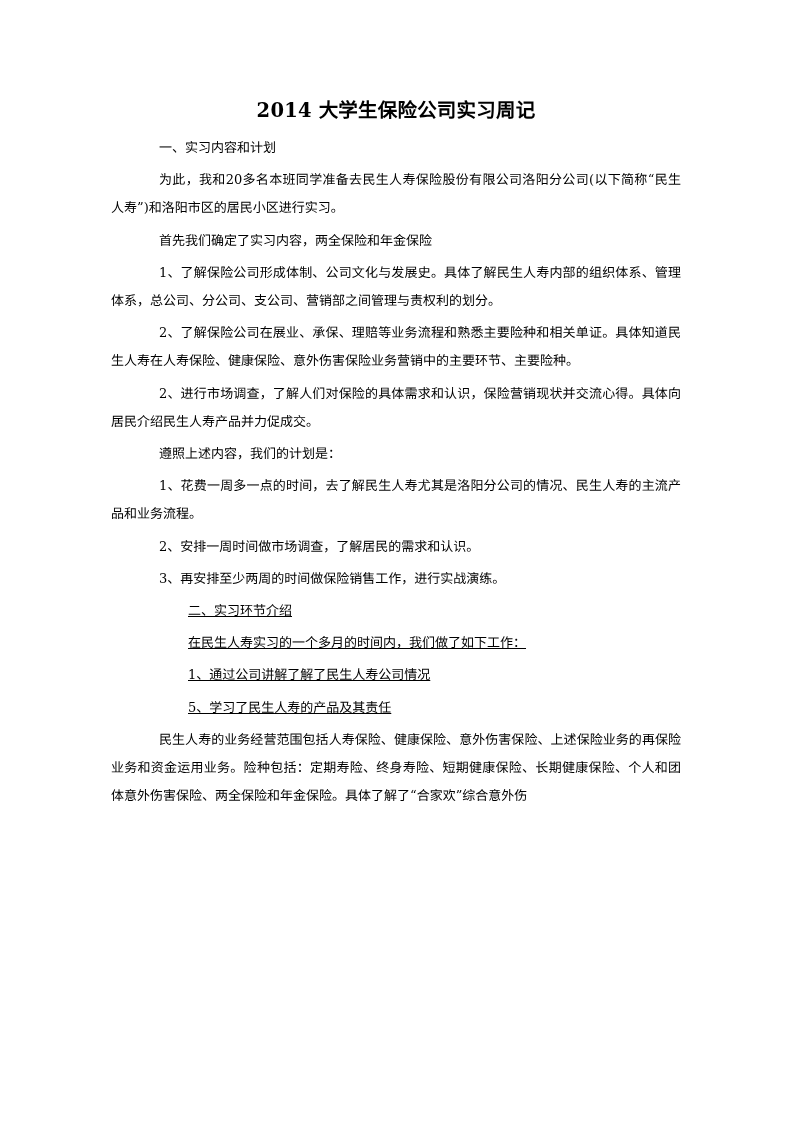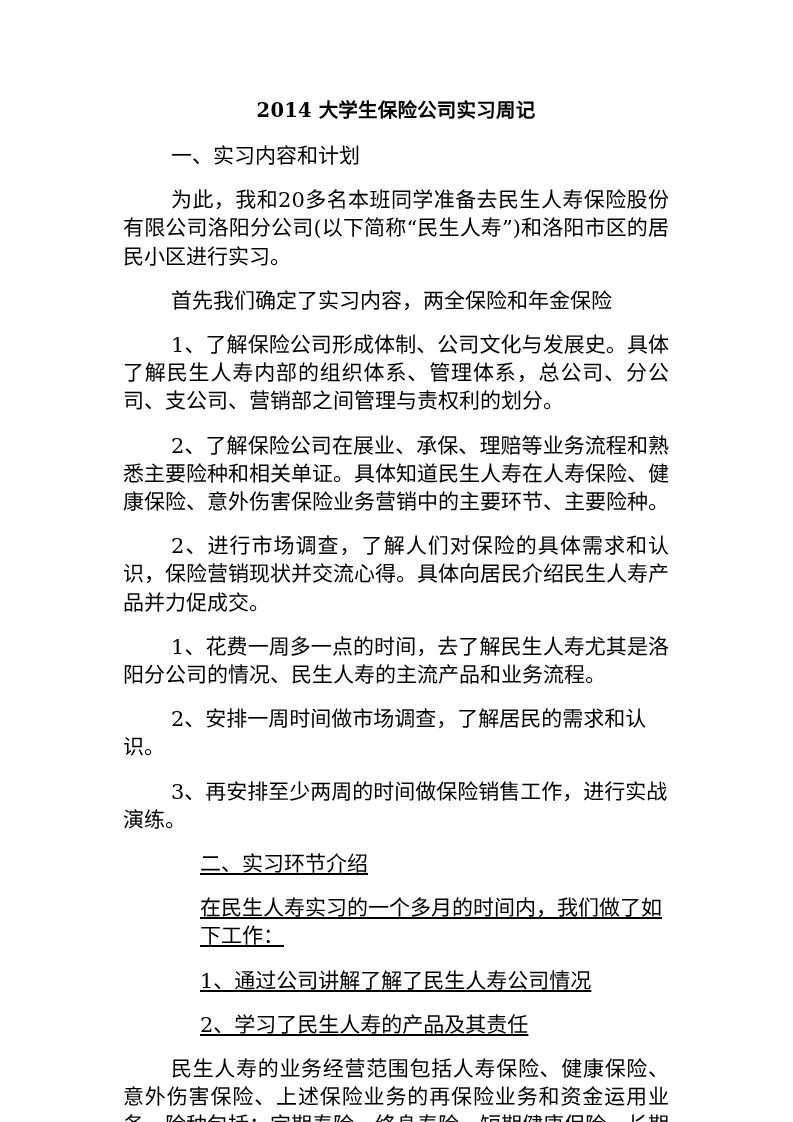--- a/index.html
+++ b/index.html
@@ -38,23 +38,23 @@
     font-size: 19.5px;
     font-weight: bold;
     line-height: 30px;
     letter-spacing: 0.2px;
     margin: 0 0 8px 0;
     font-family: "DejaVu Serif", "Liberation Serif", serif;
   }
 
   
   .p {
-    font-size: 21px;
+    font-size: 13px;
     line-height: 28.2px;
-    margin: 16px;
+    margin: 4px;
     text-align: justify;
     text-justify: inter-ideograph;
     letter-spacing: 0px;
     word-break: break-all;
     font-family: "DejaVu Serif", "Liberation Serif", serif;
   }
 
   
   .indent2 {
     text-indent: 48px;
@@ -92,31 +92,32 @@
     <p class="p indent2">为此，我和20多名本班同学准备去民生人寿保险股份有限公司洛阳分公司(以下简称“民生人寿”)和洛阳市区的居民小区进行实习。</p>
 
     <p class="p indent2 tight">首先我们确定了实习内容，两全保险和年金保险</p>
 
     <p class="p indent2">1、了解保险公司形成体制、公司文化与发展史。具体了解民生人寿内部的组织体系、管理体系，总公司、分公司、支公司、营销部之间管理与责权利的划分。</p>
 
     <p class="p indent2">2、了解保险公司在展业、承保、理赔等业务流程和熟悉主要险种和相关单证。具体知道民生人寿在人寿保险、健康保险、意外伤害保险业务营销中的主要环节、主要险种。</p>
 
     <p class="p indent2">2、进行市场调查，了解人们对保险的具体需求和认识，保险营销现状并交流心得。具体向居民介绍民生人寿产品并力促成交。</p>
 
+    <p class="p indent2 tight">遵照上述内容，我们的计划是：</p>
 
     <p class="p indent2">1、花费一周多一点的时间，去了解民生人寿尤其是洛阳分公司的情况、民生人寿的主流产品和业务流程。</p>
 
     <p class="p indent2 tight">2、安排一周时间做市场调查，了解居民的需求和认识。</p>
 
     <p class="p indent2 tight">3、再安排至少两周的时间做保险销售工作，进行实战演练。</p>
 
     <p class="p flush">二、实习环节介绍</p>
 
     <p class="p flush">在民生人寿实习的一个多月的时间内，我们做了如下工作：</p>
 
     <p class="p flush">1、通过公司讲解了解了民生人寿公司情况</p>
 
-    <p class="p flush">2、学习了民生人寿的产品及其责任</p>
+    <p class="p flush">5、学习了民生人寿的产品及其责任</p>
 
     <p class="p indent2">民生人寿的业务经营范围包括人寿保险、健康保险、意外伤害保险、上述保险业务的再保险业务和资金运用业务。险种包括：定期寿险、终身寿险、短期健康保险、长期健康保险、个人和团体意外伤害保险、两全保险和年金保险。具体了解了“合家欢”综合意外伤</p>
 
   </div>
 </div>
 
 </body></html>

